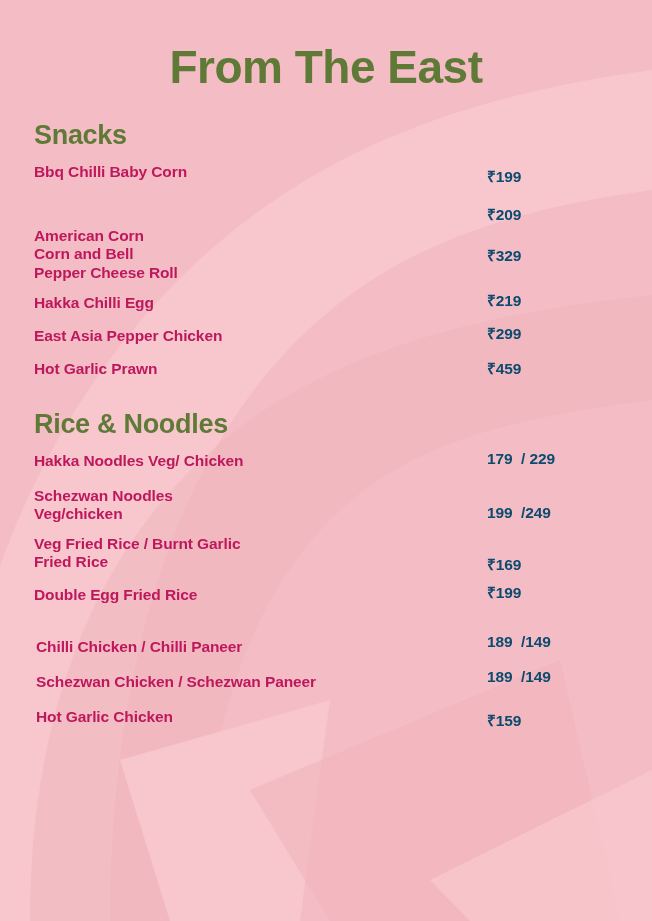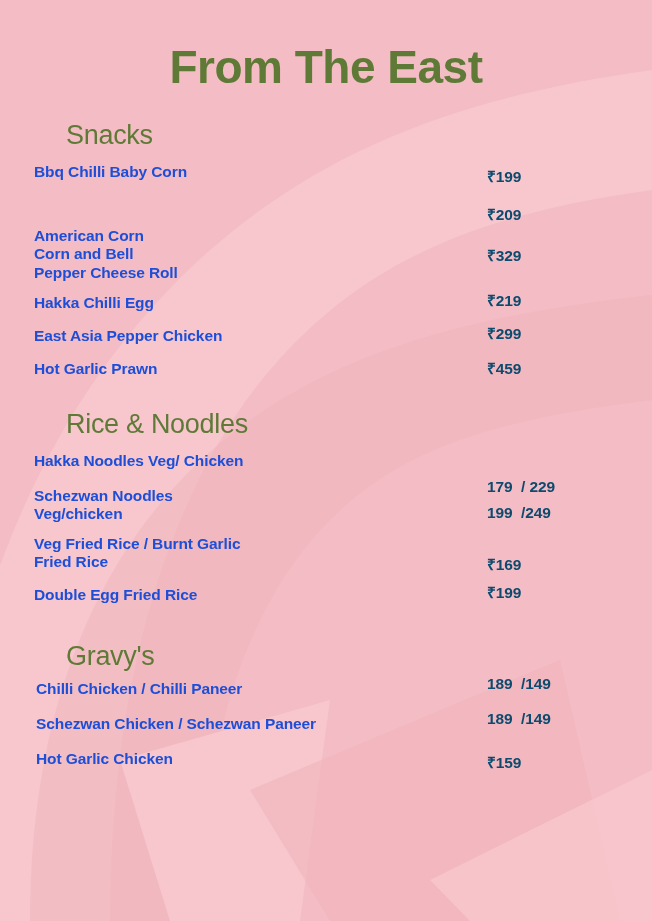--- a/index.html
+++ b/index.html
@@ -50,41 +50,40 @@
 
   .menu-body {
     padding:0 16px 0 34px;
   }
 
   .section { position:relative; }
 
   .section-title {
     color:#5f7a37;
     font-size:27px;
-    font-weight:400;
+    font-weight:700;
     letter-spacing:-0.3px;
     line-height:1.05;
-    margin-left:32px;
   }
 
   .section-snacks  .section-title { margin-top:31px; }
   .section-rice    .section-title { margin-top:20px; }
   .section-gravys  .section-title { margin-top:14px; }
 
   .items { position:relative; }
 
   .menu-row {
     position:relative;
     display:flex;
     align-items:flex-start;
     width:100%;
   }
 
   .item-name {
-    color:#1d4ed8;
+    color:#be185d;
     font-size:15.5px;
     font-weight:700;
     line-height:1.18;
     letter-spacing:-0.1px;
     white-space:pre-line;
     flex:0 0 auto;
   }
 
   .item-price {
     position:absolute;
@@ -114,21 +113,21 @@
   .section-snacks .menu-row.r4 .item-price { top:-2px; }
   .section-snacks .menu-row.r5 .item-price { top:0px; }
 
   .section-rice .items { padding-top:13px; }
   .section-rice .menu-row.r0 { min-height:35px; }
   .section-rice .menu-row.r1 { min-height:48px; }
   .section-rice .menu-row.r2 { min-height:51px; }
   .section-rice .menu-row.r3 { min-height:42px; }
   .section-rice .menu-row.r4 { min-height:31px; }
 
-  .section-rice .menu-row.r0 .item-price { top:-2px;margin-top:28px; }
+  .section-rice .menu-row.r0 .item-price { top:-2px; }
   .section-rice .menu-row.r1 .item-price { top:17px; }
   .section-rice .menu-row.r2 .item-price { top:21px; }
   .section-rice .menu-row.r3 .item-price { top:-2px; }
   .section-rice .menu-row.r4 .item-price { top:-8px; }
 
   .section-gravys .items { padding-top:10px; }
   .section-gravys .menu-row { min-height:35px; }
   .section-gravys .menu-row.r0 .item-price { top:-5px; }
   .section-gravys .menu-row.r1 .item-price { top:-5px; }
   .section-gravys .menu-row.r2 .item-price { top:4px; }
@@ -216,21 +215,20 @@
         <div class="menu-row r3">
           <span class="item-name">Double Egg Fried Rice</span>
           <span class="item-price">₹199</span>
         </div>
 
 
       </div>
     </section>
 
     <section class="section section-gravys">
-      <h2 class="section-title">Gravy's</h2>
       <div class="items">
 
         <div class="menu-row r0">
           <span class="item-name">Chilli Chicken  /  Chilli Paneer</span>
           <span class="item-price">189  /149</span>
         </div>
 
         <div class="menu-row r1">
           <span class="item-name">Schezwan Chicken / Schezwan Paneer</span>
           <span class="item-price">189  /149</span>

